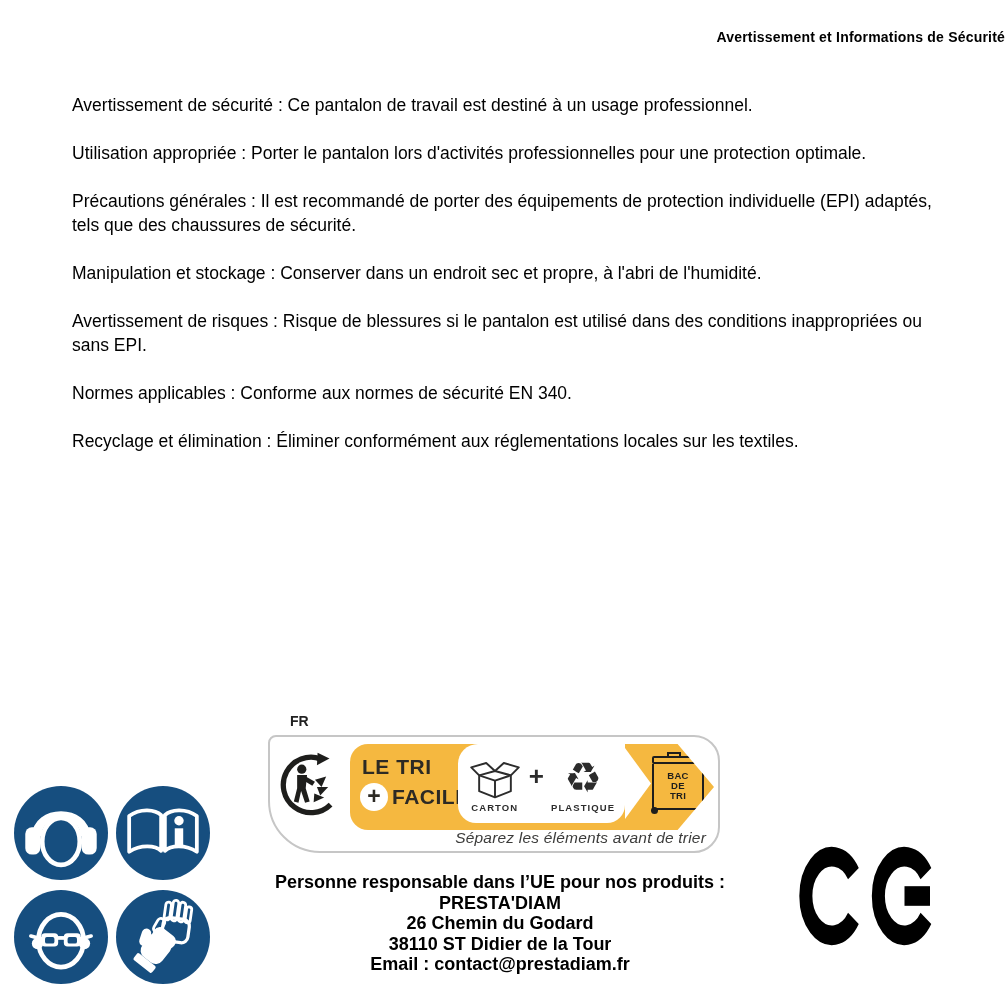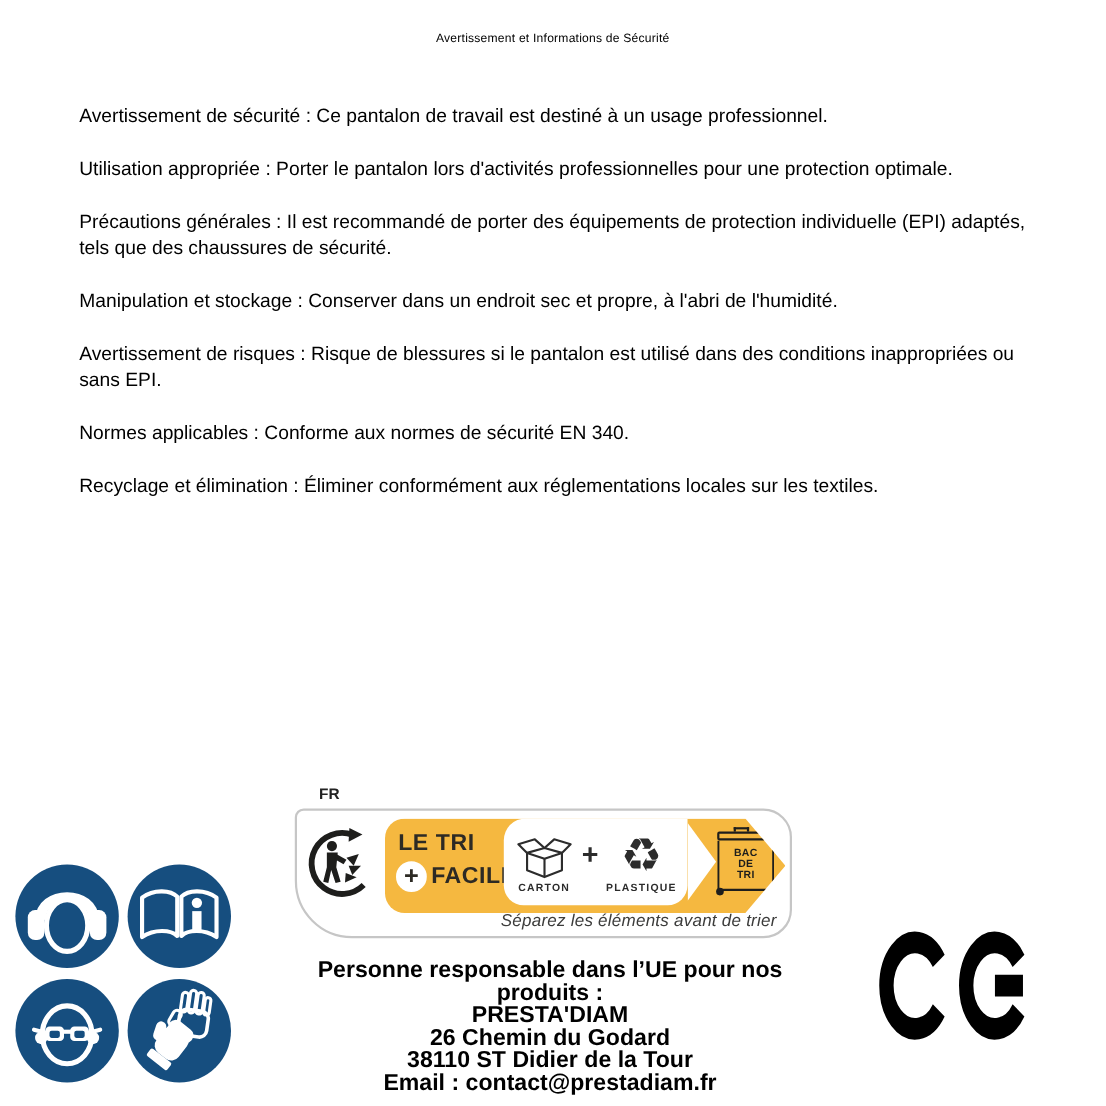--- a/index.html
+++ b/index.html
@@ -2,22 +2,22 @@
 <html style="--c-blue: #164E7F; --c-yellow: #F5B840; --c-dark: #1e1e1c;"><head>
 <meta charset="utf-8">
 <style>
   html,body{margin:0;padding:0;background:#fff;}
   .page{
     position:relative;width:1005px;height:1005px;background:#fff;overflow:hidden;
     font-family:"Liberation Sans", sans-serif;color:#000;
   }
   
   .doc-title{
-    position:absolute;left:0;right:0;top:29px;text-align:center;
-    font-size:11px;font-weight:normal;letter-spacing:.2px;
+    position:absolute;left:0;right:0;top:29px;text-align:right;
+    font-size:14px;font-weight:bold;letter-spacing:.2px;
   }
   .body-text{position:absolute;left:72px;top:93px;width:866px;}
   .body-text p{margin:0 0 24px 0;font-size:17.5px;line-height:24px;}
   
   .picto-grid{
     position:absolute;left:14px;top:786px;
     display:grid;grid-template-columns:94px 94px;grid-auto-rows:94px;gap:10px 8px;
   }
   .picto{position:relative;width:94px;height:94px;border-radius:50%;
     background:var(--c-blue,#164E7F);}
@@ -75,21 +75,21 @@
     content:"";position:absolute;bottom:-6px;width:7px;height:7px;border-radius:50%;background:currentColor;
   }
   .bin-body::before{left:-3px;} .bin-body::after{right:-3px;}
   .tagline{
     position:absolute;right:12px;top:92px;font-size:15.5px;font-weight:400;font-style:italic;
     color:#3c3c3b;letter-spacing:.2px;
   }
   
   .resp{
     position:absolute;left:258px;top:872px;width:484px;text-align:center;
-    font-weight:bold;font-size:21px;line-height:20.5px;
+    font-weight:bold;font-size:18px;line-height:20.5px;
   }
   
   .ce{position:absolute;left:798px;top:842px;width:147px;height:108px;color:#000;}
   .ce svg{width:100%;height:100%;}
 </style>
 </head>
 <body>
 
 <div class="page">
 

